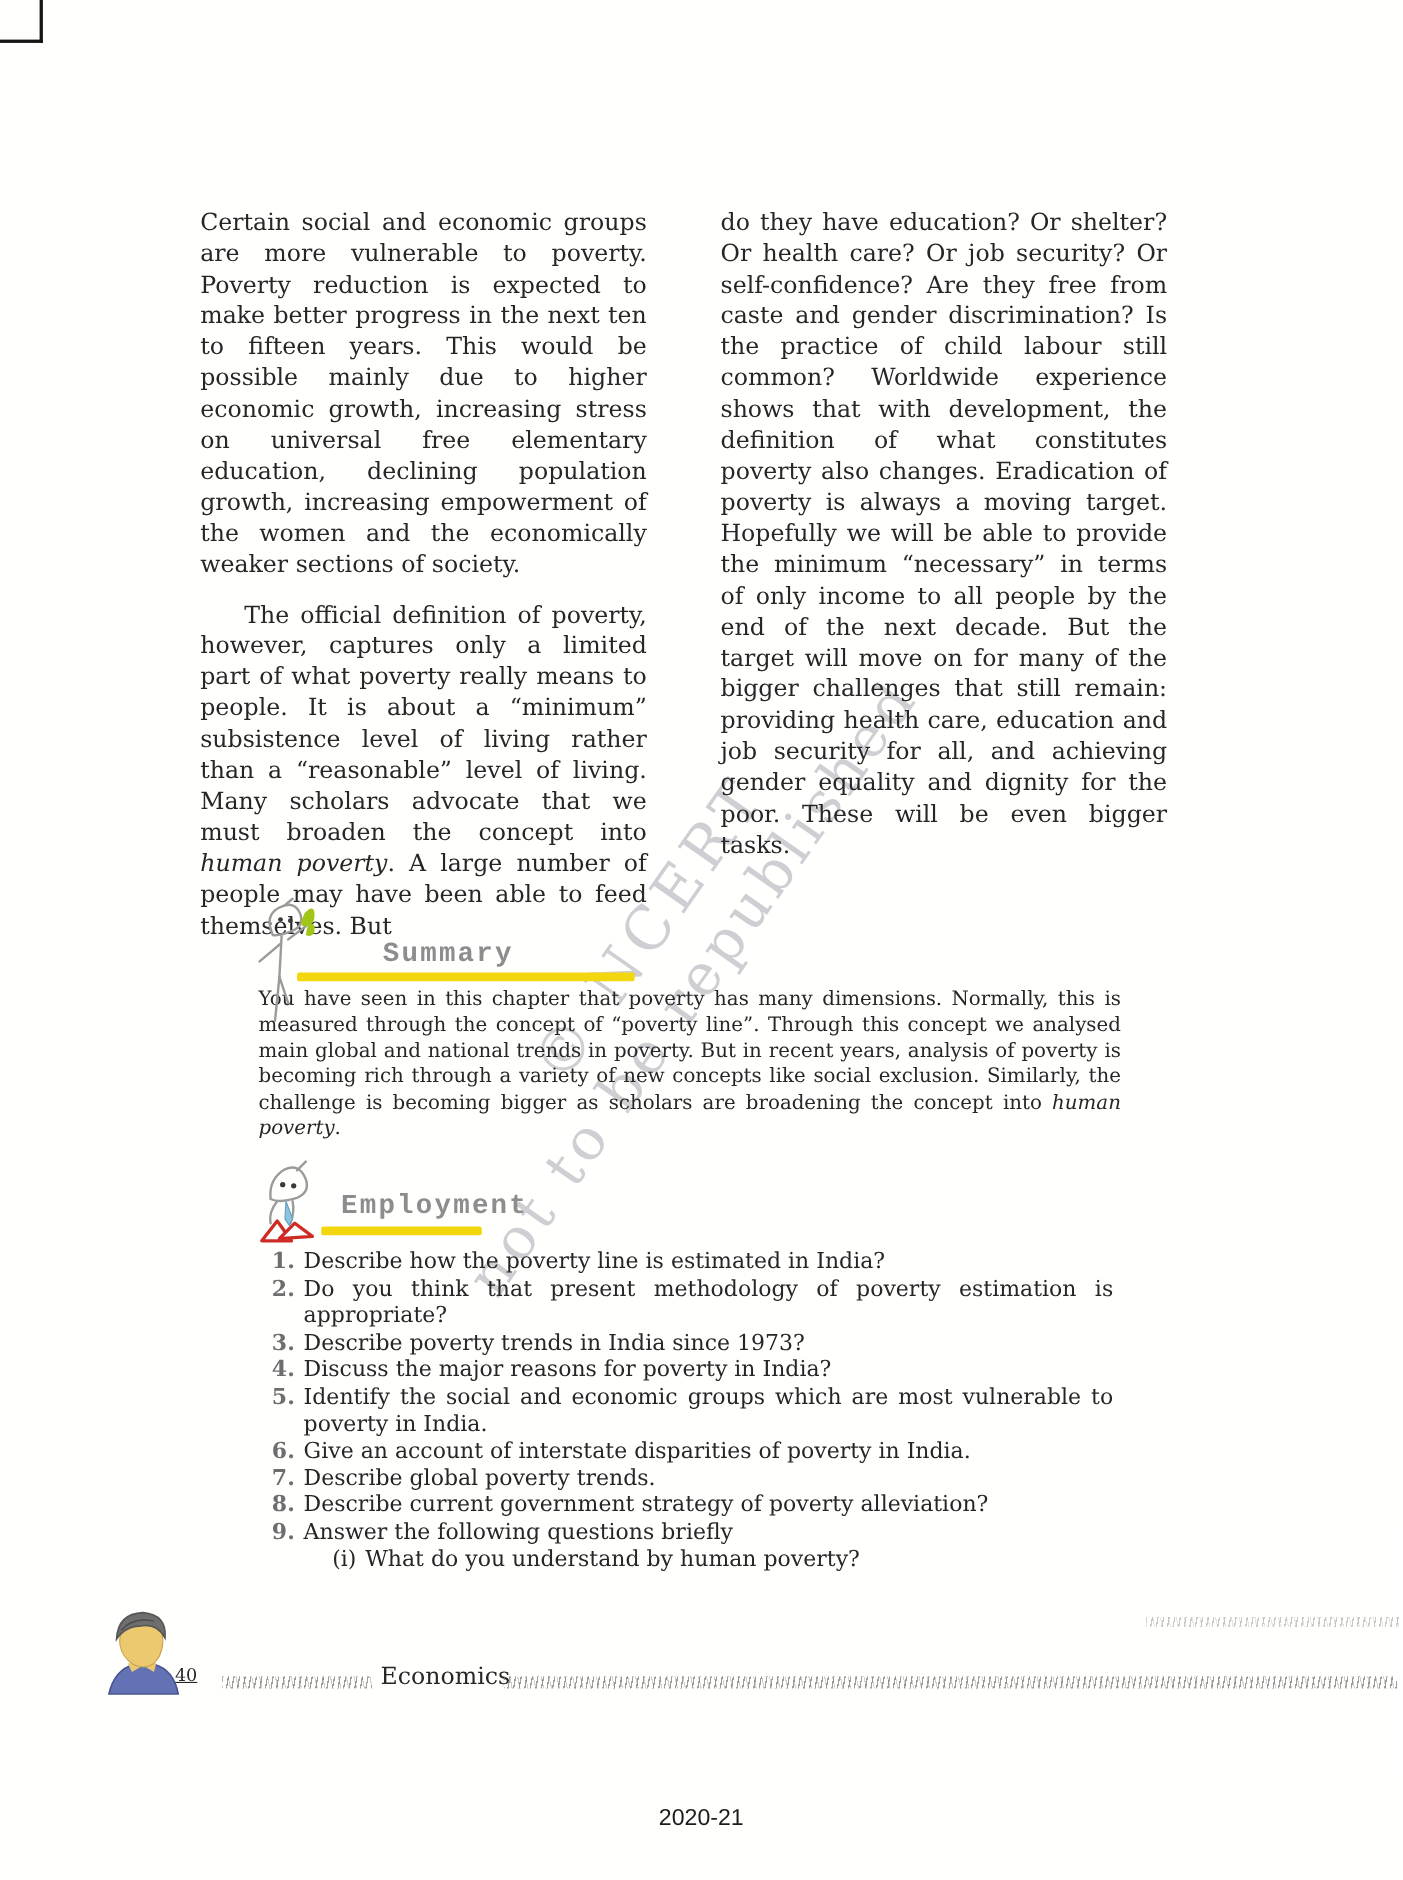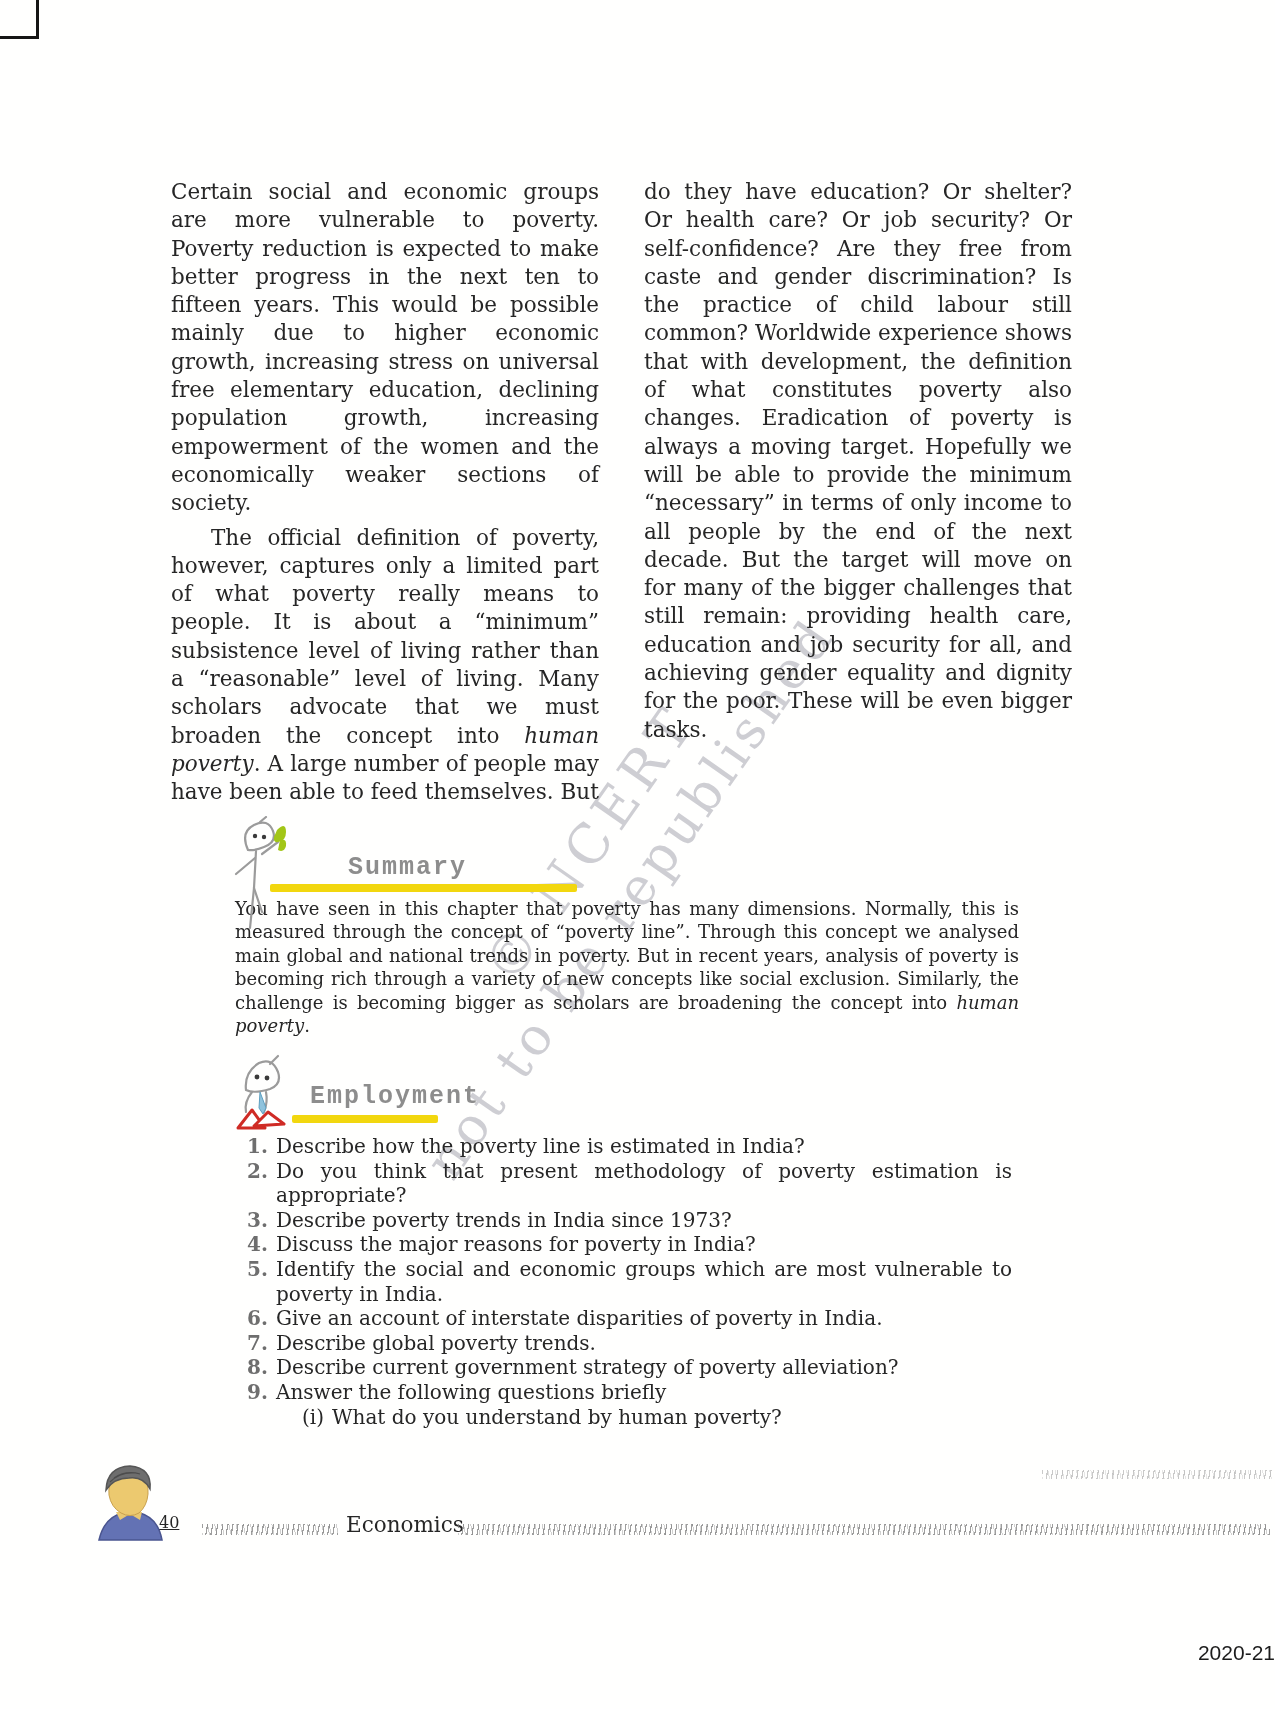--- a/index.html
+++ b/index.html
@@ -9,21 +9,21 @@
   .corner-mark{position:absolute;left:0;top:0;width:36px;height:36px;
         border-right:3px solid #151515;border-bottom:3px solid #151515;}
   
   .watermark{position:absolute;color:rgba(152,152,166,0.48);font-family:"DejaVu Serif",serif;
         white-space:nowrap;z-index:0;text-align:center;pointer-events:none;}
   .wm1{left:400px;top:812px;width:380px;font-size:54px;letter-spacing:7px;transform:rotate(-55deg);}
   .wm2{left:280px;top:868px;width:700px;font-size:52px;letter-spacing:5px;transform:rotate(-55deg);}
   
   .body-cols{position:absolute;left:165px;top:172px;width:913px;display:flex;gap:33px;z-index:1;}
   .col{width:440px;font-size:21.5px;line-height:28.3px;text-align:justify;}
-  .col p{margin:6px;}
+  .col p{margin:17px;}
   .col p.indented{text-indent:40px;}
   .em{font-style:italic;}
   
   .sec-heading{position:absolute;z-index:1;font-family:Liberation Mono, monospace;
         font-weight:bold;color:#8d8d8d;font-size:25px;letter-spacing:2px;}
   .underline-bar{position:absolute;z-index:1;height:8px;background:#f2d70e;border-radius:2px;}
   .icon-wrap{position:absolute;z-index:2;}
   
   .summary-para{position:absolute;left:217px;top:897px;width:784px;z-index:1;
         font-size:18px;line-height:23.4px;text-align:justify;margin-left:18px;}
@@ -38,21 +38,21 @@
   
   .footer-pagenum{position:absolute;left:159px;top:1513px;font-size:16px;z-index:1;text-decoration:underline;}
   .footer-book{position:absolute;left:346px;top:1512px;font-size:21.5px;z-index:1;}
   .squiggle{position:absolute;z-index:1;
      background:
        repeating-linear-gradient(100deg, rgba(125,125,125,0.75) 0px, rgba(125,125,125,0.75) 1.2px, transparent 1.2px, transparent 5px),
        repeating-linear-gradient(78deg, rgba(150,150,150,0.45) 0px, rgba(150,150,150,0.45) 1px, transparent 1px, transparent 7px);}
   .sq1{left:202px;top:1524px;width:136px;height:11px;}
   .sq2{left:458px;top:1524px;width:812px;height:11px;}
   .sq3{left:1042px;top:1470px;width:230px;height:9px;opacity:0.55;}
-  .year-footer{position:absolute;left:0;top:1641px;width:100%;text-align:right;z-index:1;
+  .year-footer{position:absolute;left:0;top:1641px;width:100%;text-align:center;z-index:1;
         font-family:"Liberation Sans","DejaVu Sans",sans-serif;font-size:21px;color:#1c1c1c;}
 </style>
 </head>
 <body>
 
 <div class="page">
 
   <div class="corner-mark"></div>
 
   <div class="watermark wm1">© NCERT</div>

